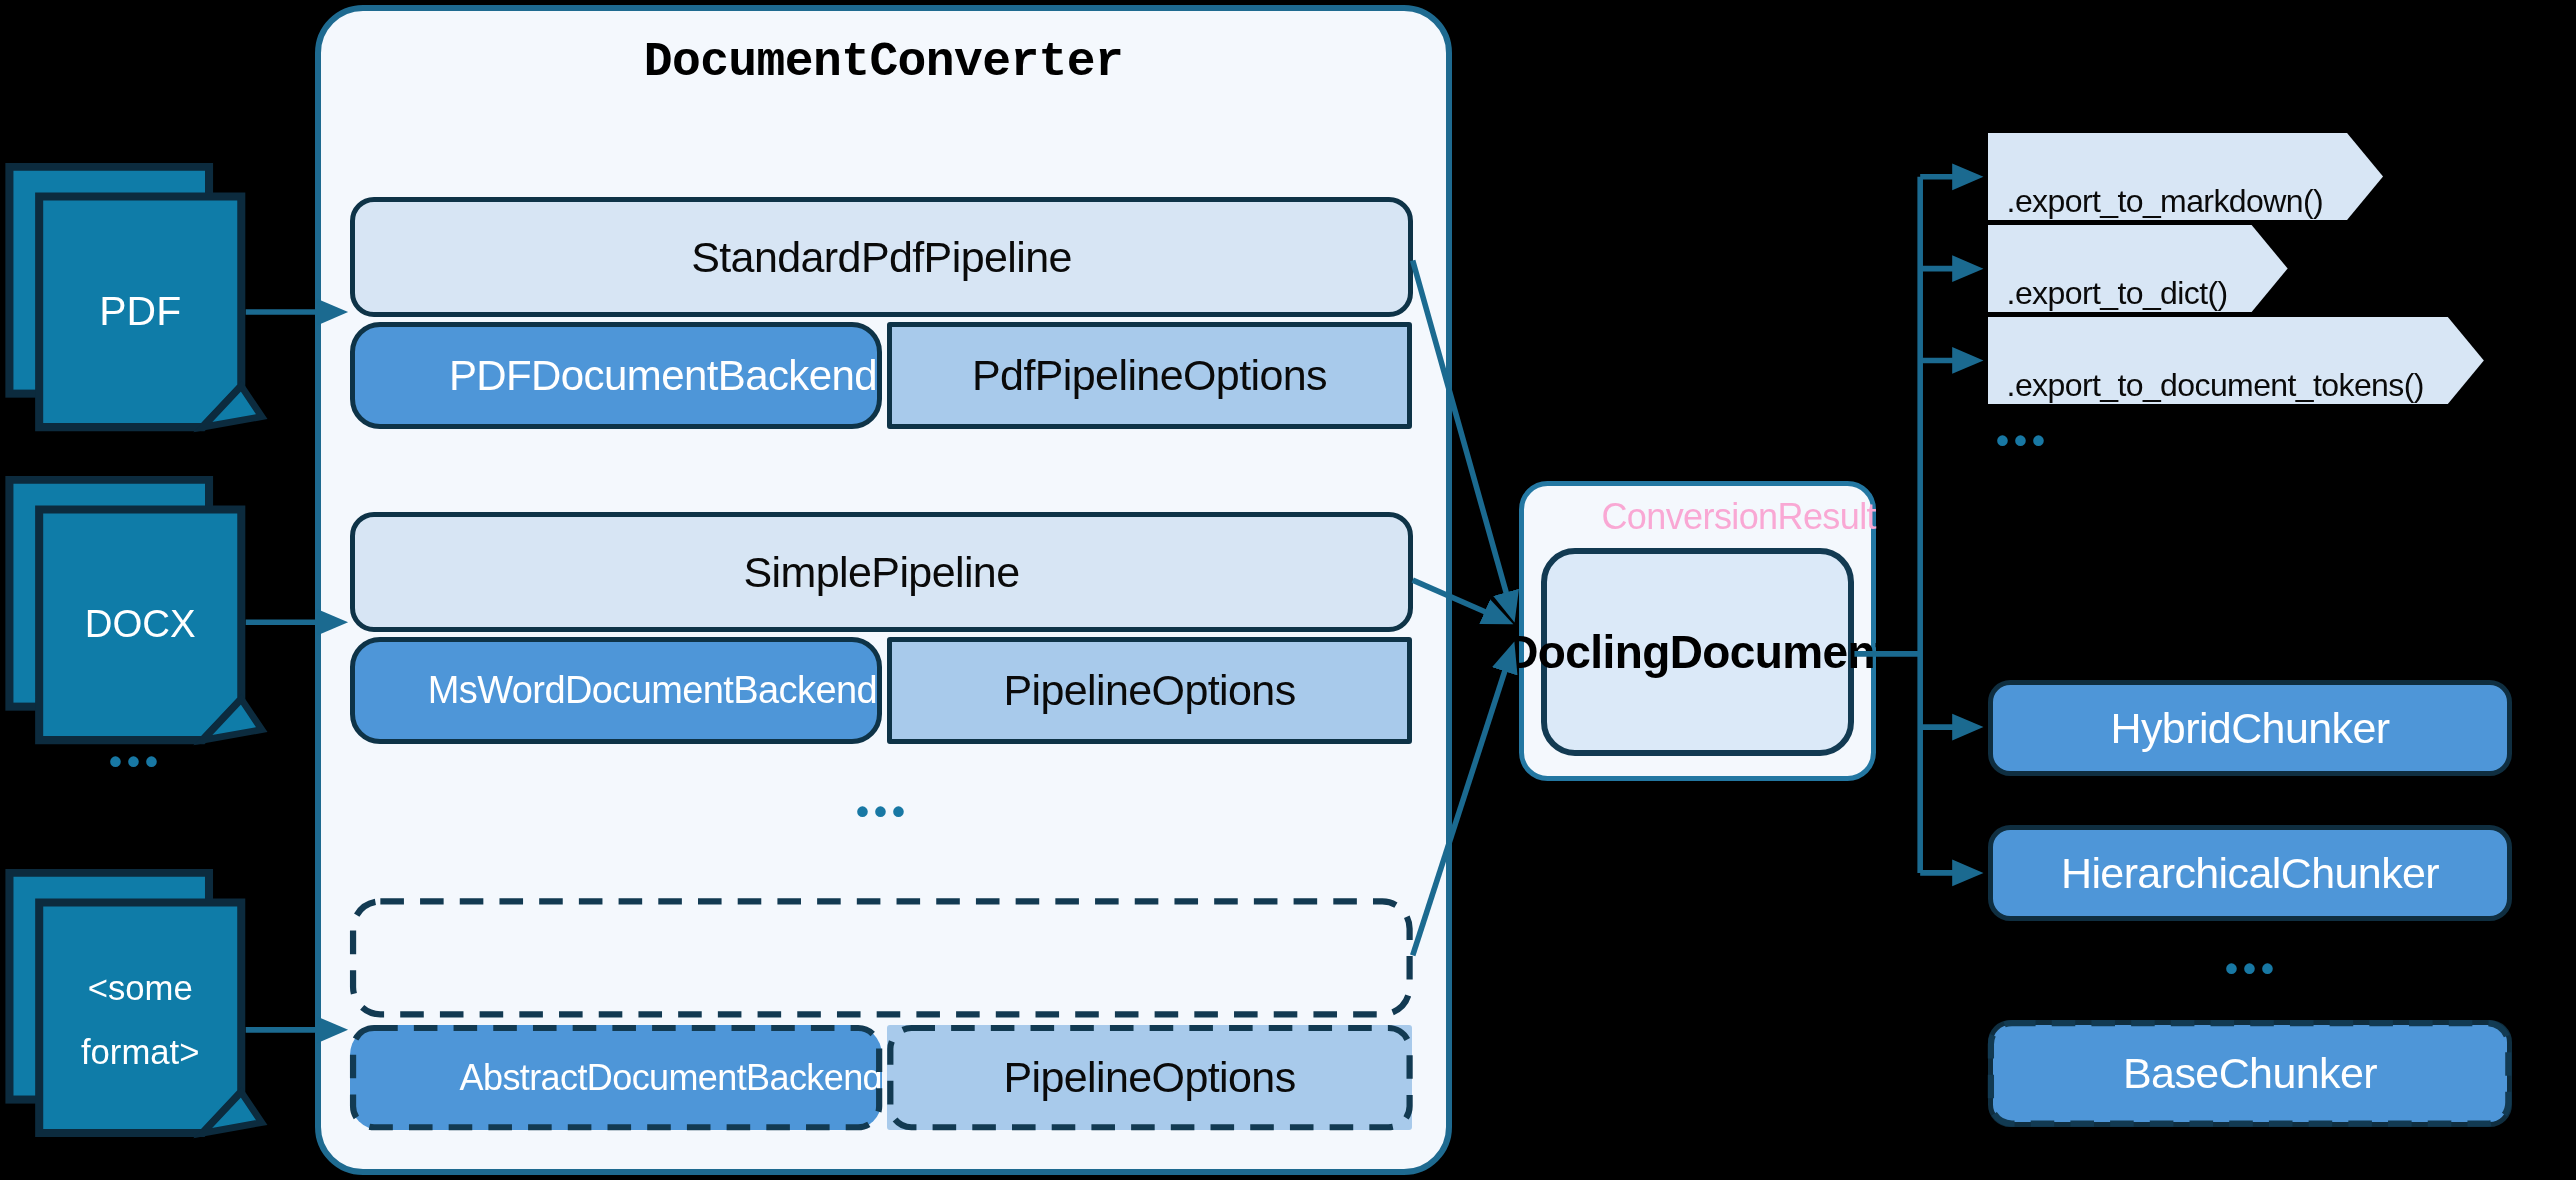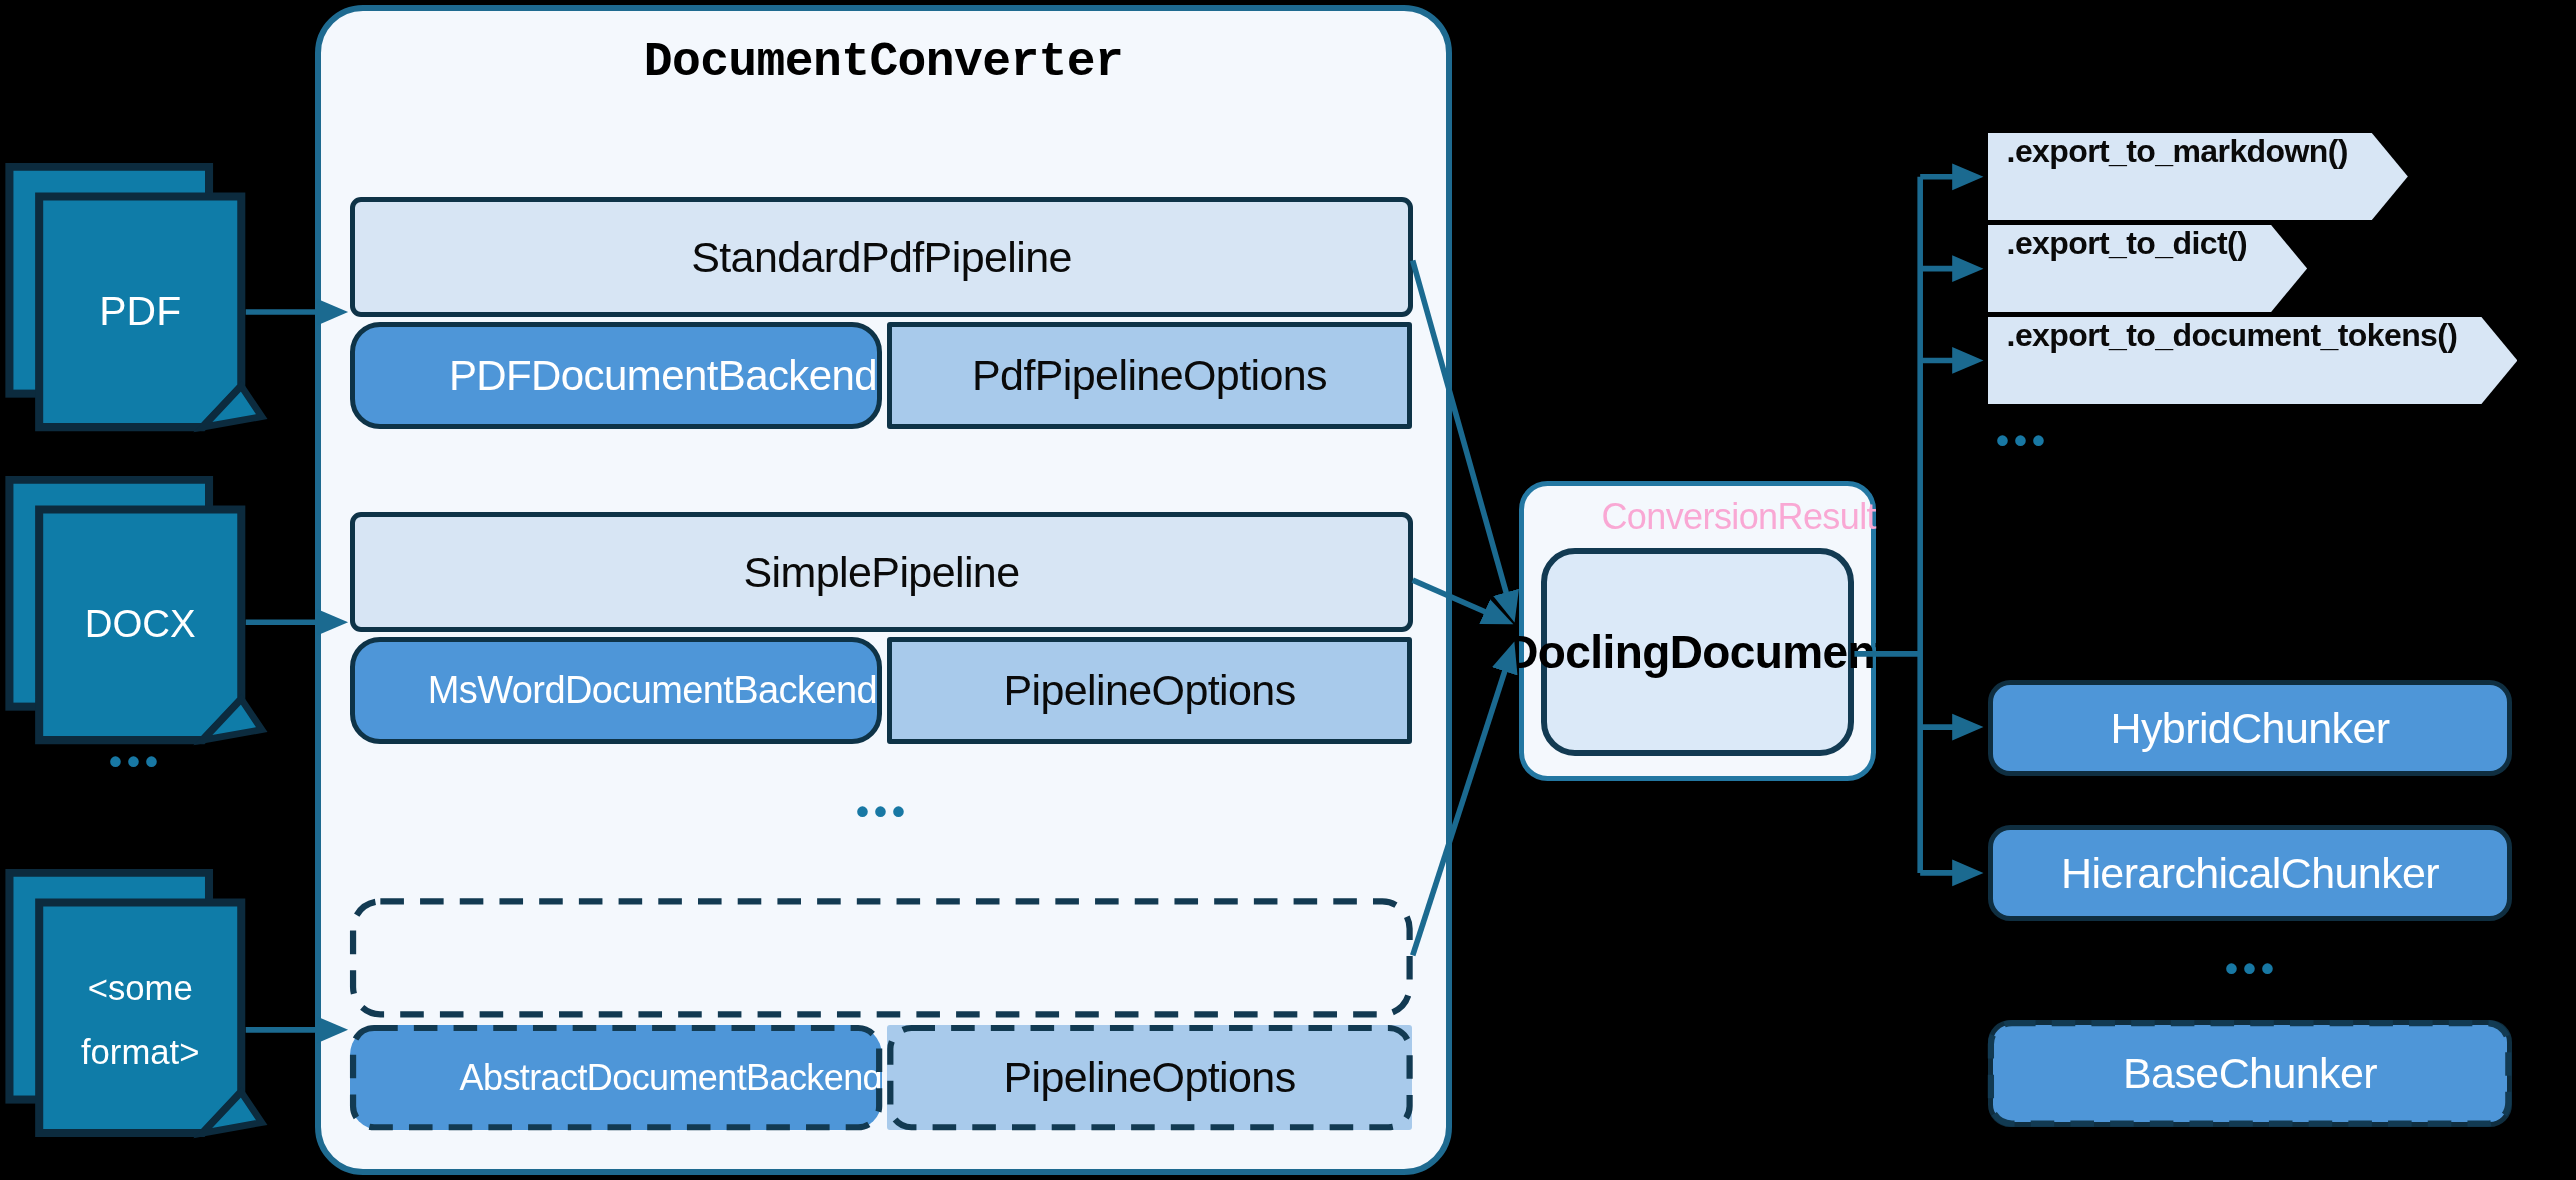--- a/index.html
+++ b/index.html
@@ -13,21 +13,21 @@
   
   .panel{
     background:#F4F8FD;border:6.2px solid #1E6A90;border-radius:48px;
   }
   .result-panel{
     background:#F4F8FD;border:5.6px solid #2377A2;border-radius:28.5px;
   }
 
   
   .header-box{
-    background:#D7E5F4;border:5px solid #0E3347;border-radius:11px;
+    background:#D7E5F4;border:5px solid #0E3347;border-radius:24px;
     font-size:43px;color:#0a0a0a;letter-spacing:-0.6px;
   }
   .backend-box{
     background:#4E96D8;border:5px solid #0E3347;border-radius:30px;
     color:#ffffff;letter-spacing:-0.6px;justify-content:flex-end;
   }
   .options-box{
     background:#A8CAEB;border:5px solid #0E3347;border-radius:3px;
     font-size:43px;color:#0a0a0a;letter-spacing:-0.6px;
   }
@@ -39,24 +39,24 @@
   .cr-label{
     font-size:36px;color:#f9a8d4;text-align:right;letter-spacing:-0.6px;
   }
   .docling-box{
     background:#DBE9F8;border:6.2px solid #123A52;border-radius:34px;
     display:flex;flex-direction:row;align-items:center;justify-content:center;
   }
   .docling-line{font-size:46px;font-weight:700;color:#000;line-height:65px;letter-spacing:-0.6px;}
 
   .pennant{
-    position:absolute;height:87px;display:flex;align-items:flex-start;
+    position:absolute;height:87px;display:flex;align-items:flex-end;
     padding:0 60px 0 18.6px;background:#D8E6F5;white-space:nowrap;
     clip-path:polygon(0 0, calc(100% - 36px) 0, 100% 50%, calc(100% - 36px) 100%, 0 100%);
-    font-size:32px;color:#0a0a0a;letter-spacing:-0.6px;font-weight:bold;
+    font-size:32px;color:#0a0a0a;letter-spacing:-0.6px;
   }
 
   .chunker-box{
     background:#4E96D8;border:5.6px solid #0F2E40;border-radius:22.3px;
     color:#fff;font-size:43px;letter-spacing:-0.6px;
   }
 
   .dots{
     position:absolute;color:#1878A4;font-weight:700;font-size:37px;
     letter-spacing:5px;text-align:center;line-height:1;

